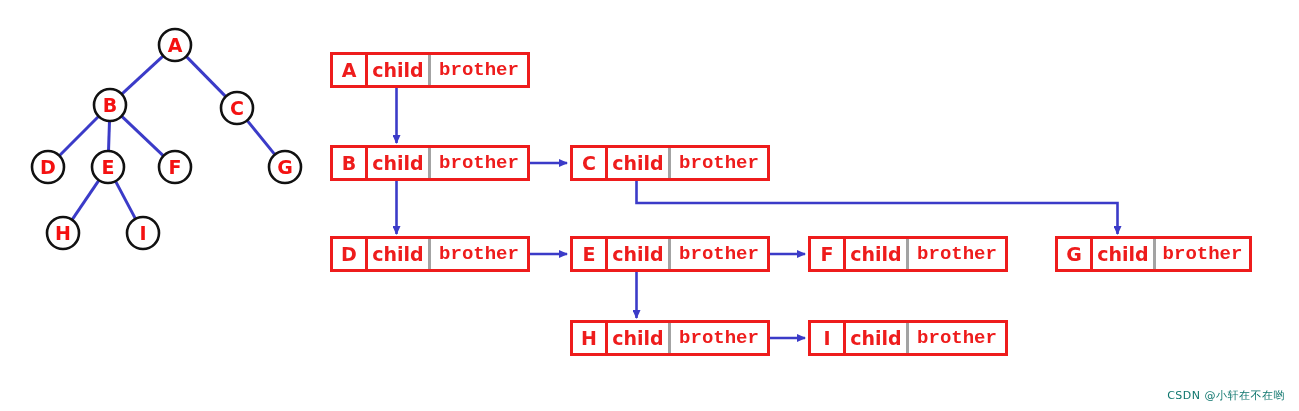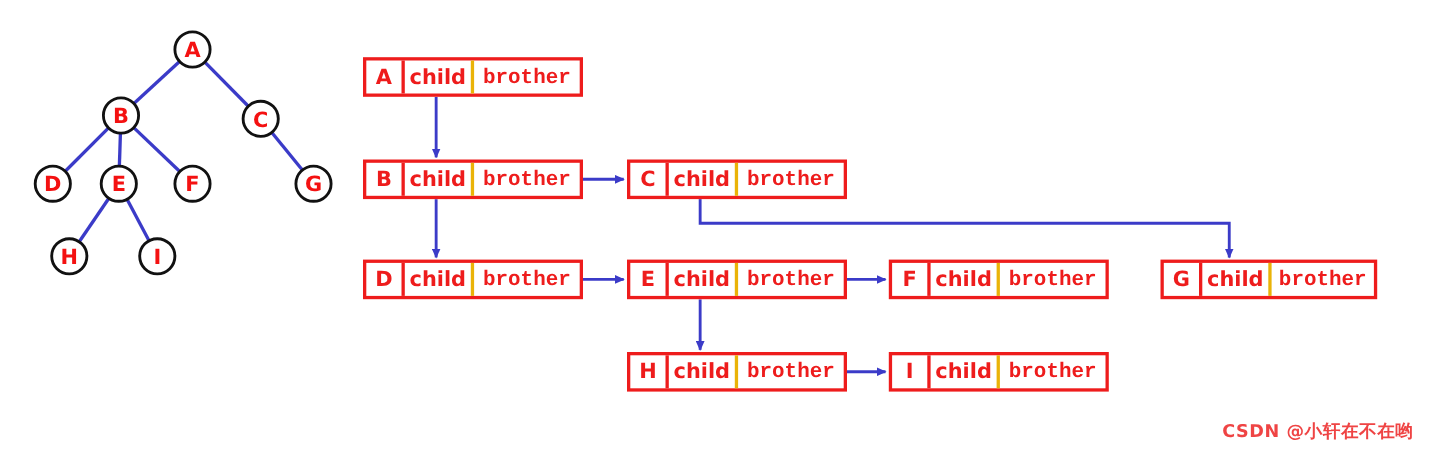--- a/index.html
+++ b/index.html
@@ -49,36 +49,35 @@
     font-size: 19px;
     box-sizing: border-box;
     line-height: 1;
   }
   .rec-cell.key {
     width: 35px;
     border-right: 3px solid #ee1c1c;
   }
   .rec-cell.child {
     width: 63px;
-    border-right: 3px solid #eab308;
+    border-right: 3px solid #a3a3a3;
   }
   .rec-cell.brother {
     flex: 1;
     font-family: Liberation Mono, monospace;
   }
   .watermark {
     position: absolute;
     right: 14px;
     bottom: 8px;
-    color: #ef4444;
-    font-size: 16px;
+    color: #0f766e;
+    font-size: 11px;
     font-family: "DejaVu Sans", sans-serif;
     white-space: nowrap;
     letter-spacing: 0.5px;
-    font-weight: bold;
   }
 </style>
 </head>
 <body>
 
 <div id="canvas">
 
   <svg id="tree-svg" viewBox="0 0 1299 411" xmlns="http://www.w3.org/2000/svg">
     <g id="tree-edges">
         <line x1="163.2431448859602" y1="55.85248164372905" x2="121.75685511403981" y2="94.14751835627095" stroke="#3b3bc8" stroke-width="3"></line>

